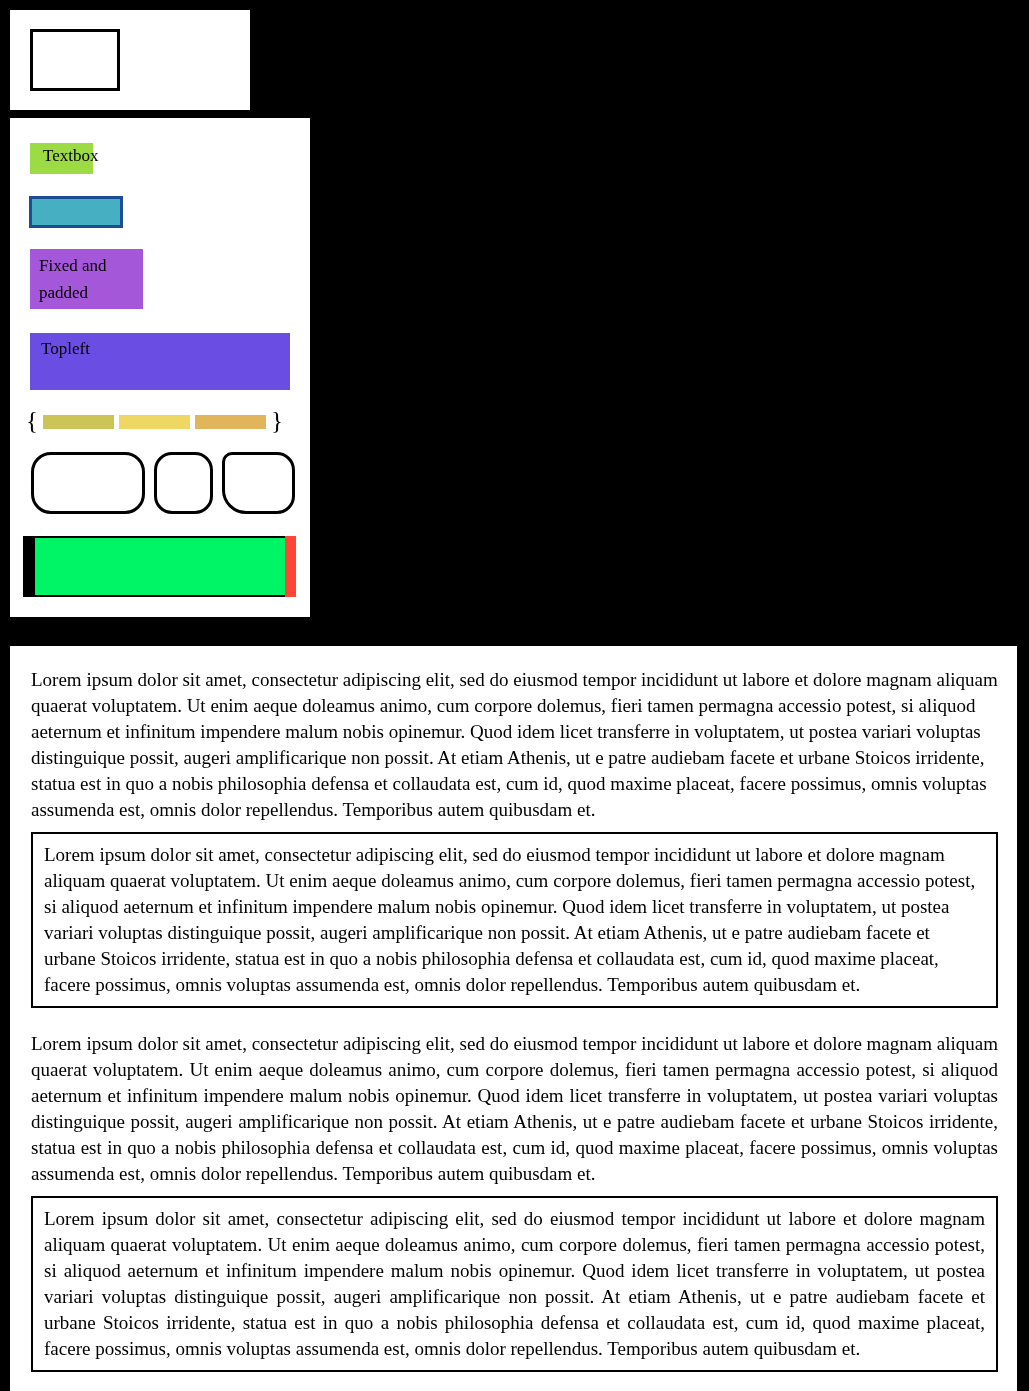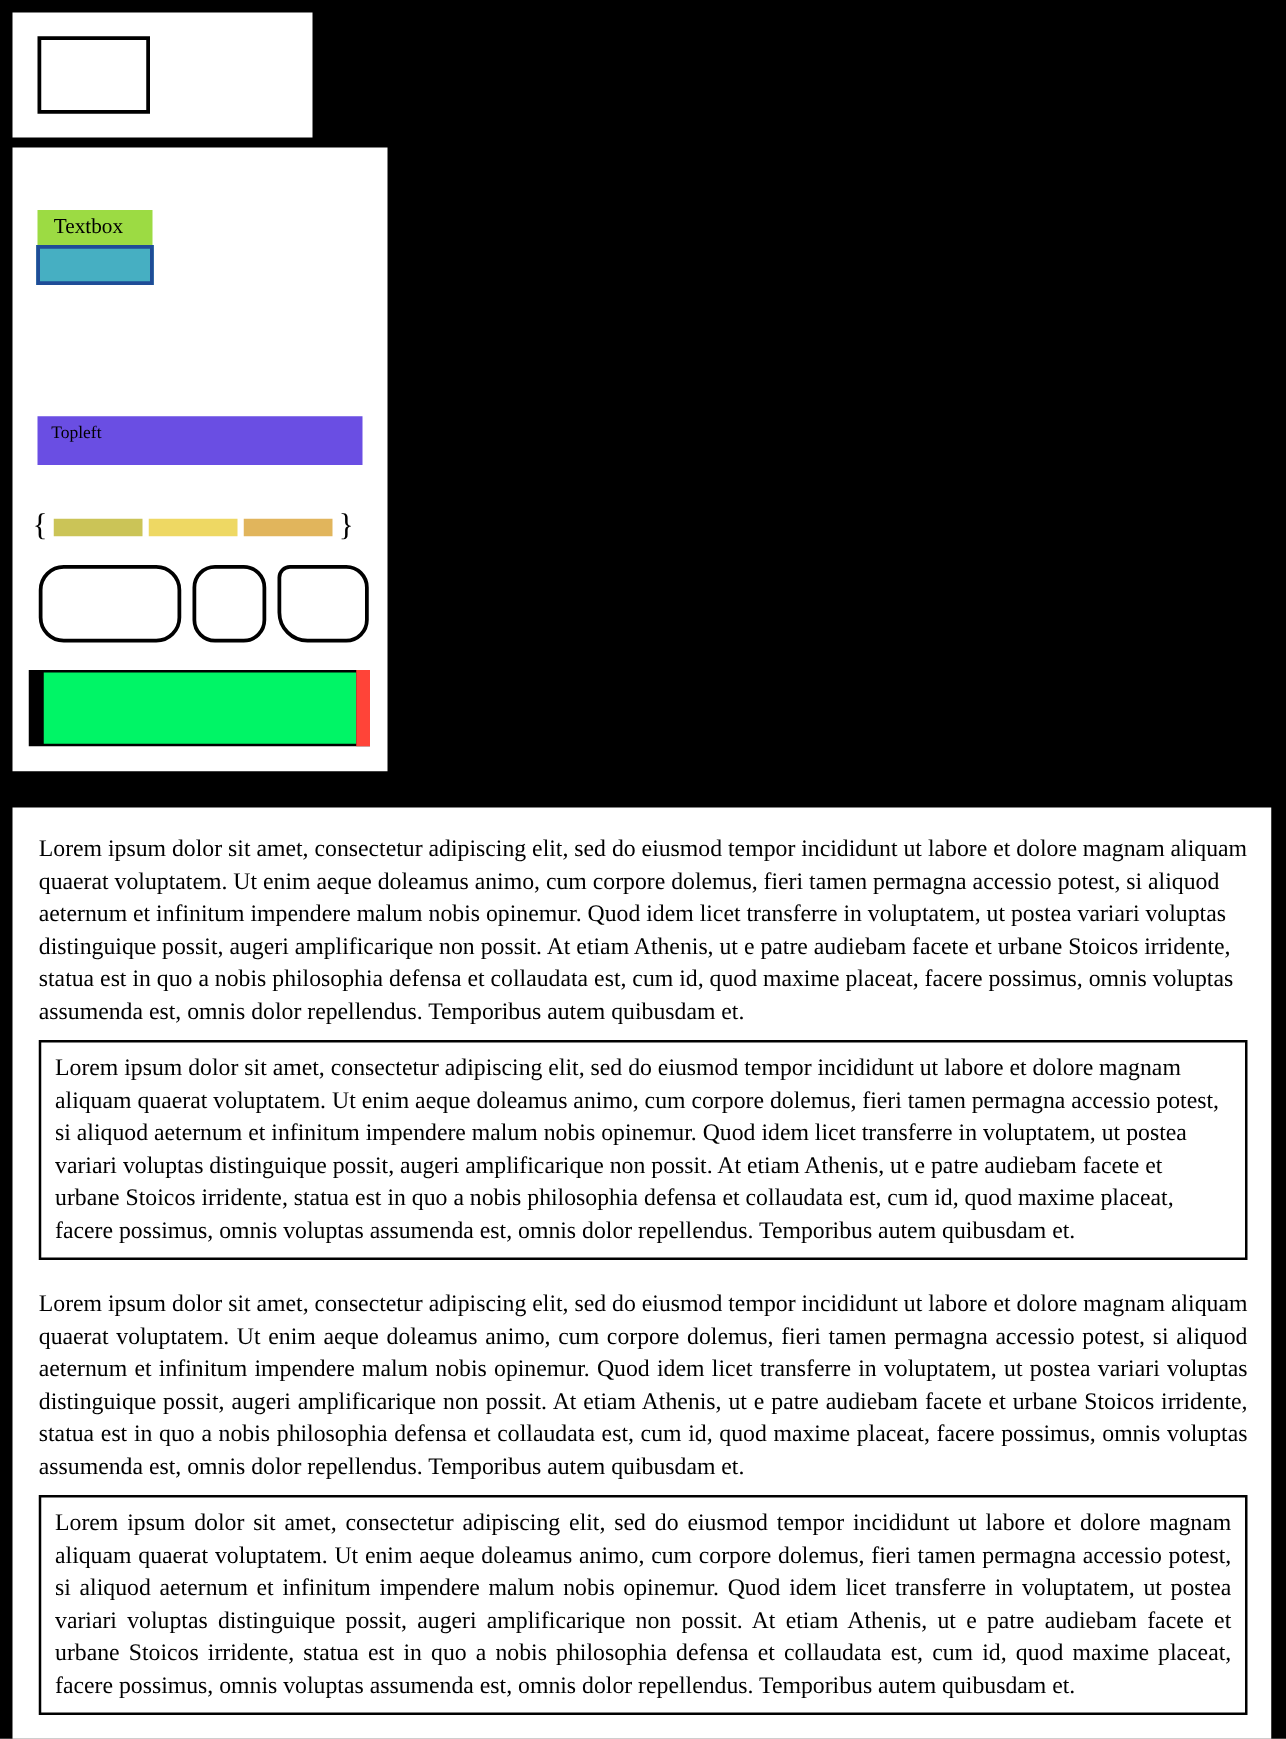--- a/index.html
+++ b/index.html
@@ -17,34 +17,34 @@
   #panel-top { left: 10px; top: 10px; width: 240px; height: 100px; }
   .outlined-box {
     position: absolute; left: 20px; top: 19px; width: 90px; height: 62px;
     border: 3px solid #000; box-sizing: border-box; background: #fff;
   }
 
   
   #panel-widgets { left: 10px; top: 118px; width: 300px; height: 499px; }
   #panel-widgets > div { box-sizing: border-box; }
   .textbox-label {
-    position: absolute; left: 20px; top: 25px; width: 92px; height: 31px;
-    padding: 3px 0 0 13px; font-size: 17px; margin-top: 25px;
+    position: absolute; left: 20px; top: 25px; width: 63px; height: 31px;
+    padding: 3px 0 0 13px; font-size: 17px;
   }
   .teal-swatch {
     position: absolute; left: 19px; top: 78px; width: 94px; height: 32px;
     border: 3px solid;
   }
   .fixed-padded-box {
     position: absolute; left: 20px; top: 131px; width: 113px; height: 60px;
     padding: 3px 14px 0 9px; font-size: 17px; line-height: 27px;
   }
   .topleft-box {
-    position: absolute; left: 20px; top: 215px; width: 260px; height: 39px;
-    padding: 6px 0 0 11px; font-size: 14px;
+    position: absolute; left: 20px; top: 215px; width: 260px; height: 57px;
+    padding: 6px 0 0 11px; font-size: 17px;
   }
   .brace-row {
     position: absolute; left: 16px; top: 283px; height: 42px;
     display: flex; align-items: center; gap: 5px;
     font-size: 25px; line-height: 1;
   }
   .brace { padding-bottom: 4px; }
   .color-bar { width: 71px; height: 14px; }
   .rounded-row {
     position: absolute; left: 21px; top: 334px;
@@ -83,20 +83,21 @@
 <div class="panel" id="panel-top">
   <div class="outlined-box"></div>
 </div>
 
 <div class="panel" id="panel-widgets">
 
   <div class="textbox-label" style="background-color: rgb(156, 219, 67);">Textbox</div>
 
   <div class="teal-swatch" style="background-color: rgb(70, 175, 194); border-color: rgb(31, 76, 151);"></div>
 
+  <div class="fixed-padded-box" style="background-color: rgb(165, 87, 217);">Fixed and padded</div>
 
   <div class="topleft-box" style="background-color: rgb(106, 78, 227);">Topleft</div>
 
   <div class="brace-row">
     <span class="brace">{</span>
     <span class="color-bar" style="background-color: rgb(203, 196, 87);"></span>
     <span class="color-bar" style="background-color: rgb(238, 216, 99);"></span>
     <span class="color-bar" style="background-color: rgb(225, 181, 92);"></span>
     <span class="brace">}</span>
   </div>

